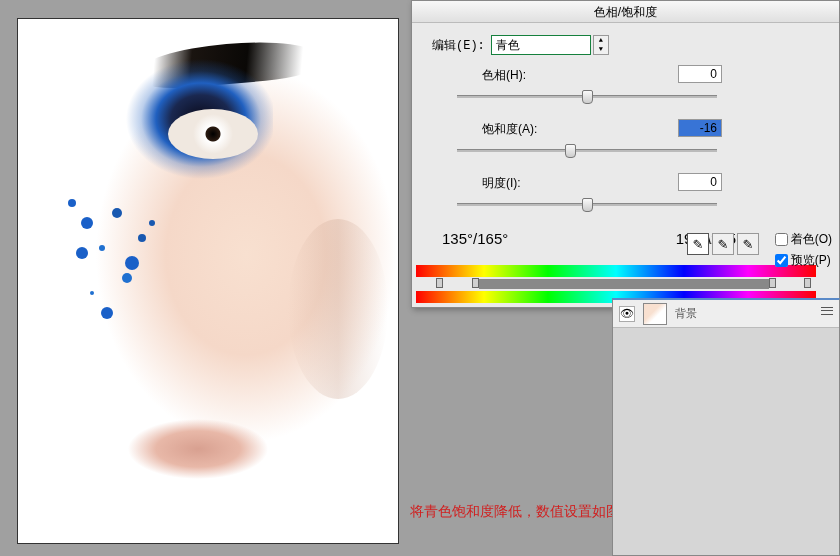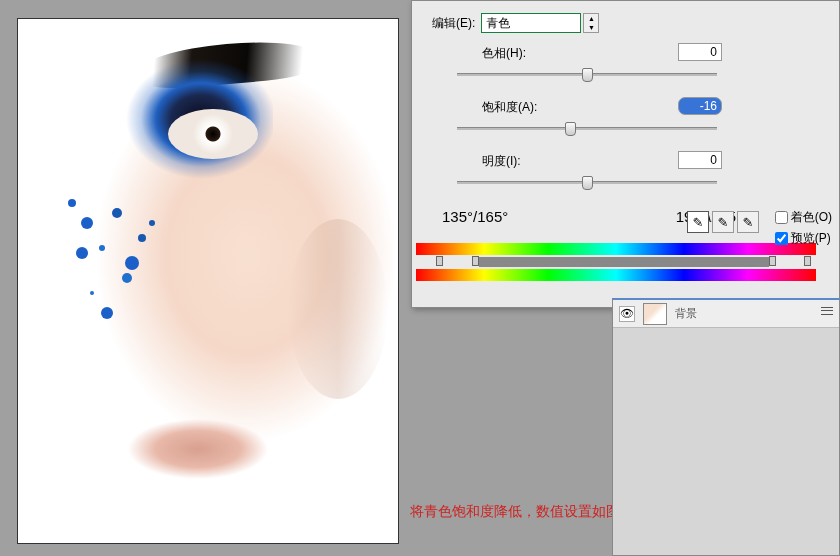--- a/index.html
+++ b/index.html
@@ -18,33 +18,33 @@
 
 .image-title { position: absolute; left: 8px; bottom: 38px; font-size: 28px; color: #d02020; font-weight: normal; }
 .image-caption { position: absolute; left: 6px; bottom: 12px; font-size: 14px; color: #d02020; }
 .inline-icon { display: inline-block; width: 20px; height: 14px; background: #888; border: 1px solid #444; vertical-align: middle; position: relative; }
 .inline-icon::after { content: ''; position: absolute; left: 4px; top: 4px; width: 8px; height: 8px; background: radial-gradient(circle, #fff 30%, #000 32%); border-radius: 50%; }
 
 .dialog { position: absolute; left: 411px; top: 0; width: 429px; height: 308px; background: #eaeaea; border: 1px solid #888; box-shadow: 2px 2px 6px rgba(0,0,0,0.3); }
 .dialog-titlebar { height: 22px; background: linear-gradient(#f8f8f8, #e0e0e0); border-bottom: 1px solid #bbb; text-align: center; line-height: 22px; font-size: 12px; position: relative; }
 .dialog-body { position: relative; padding: 10px; height: calc(100% - 22px); }
 
-.edit-row { position: absolute; left: 20px; top: 12px; display: flex; align-items: center; }
+.edit-row { position: absolute; left: 20px; top: 12px; display: flex; align-items: center; font-family: Liberation Mono, monospace; }
 .edit-label { margin-right: 6px; }
 .edit-select { width: 100px; height: 20px; background: #fff; border: 1px solid #15803d; padding: 1px 4px; }
 .edit-updown { width: 16px; height: 20px; border: 1px solid #999; background: #f0f0f0; display: flex; flex-direction: column; margin-left: 2px; }
 .edit-updown span { flex: 1; font-size: 7px; text-align: center; line-height: 9px; cursor: pointer; }
 
 .slider-group { position: absolute; left: 35px; width: 280px; }
 .sg-hue { top: 44px; }
 .sg-sat { top: 98px; }
 .sg-light { top: 152px; }
 .slider-label { position: absolute; left: 35px; top: 0; }
 .slider-input { position: absolute; right: 5px; top: -2px; width: 44px; height: 18px; border: 1px solid #999; background: #fff; text-align: right; padding-right: 4px; font-size: 12px; line-height: 16px; }
-.slider-input.sel { background: #3874d6; color: #ffffff; border-radius: 7px; }
+.slider-input.sel { background: #3874d6; color: #000000; }
 .slider-track { position: absolute; left: 10px; top: 28px; width: 260px; height: 3px; background: #bbb; border-top: 1px solid #888; }
 .slider-thumb { position: absolute; top: -6px; width: 11px; height: 14px; background: linear-gradient(#fafafa, #ccc); border: 1px solid #777; border-radius: 2px 2px 4px 4px; cursor: pointer; }
 
 .degree-row { position: absolute; left: 30px; top: 207px; width: 300px; display: flex; justify-content: space-between; font-size: 15px; text-align: right; }
 .eyedroppers { position: absolute; left: 275px; top: 210px; display: flex; gap: 3px; }
 .eyedrop { width: 22px; height: 22px; border: 1px solid #999; background: #f0f0f0; display: flex; align-items: center; justify-content: center; font-size: 13px; cursor: pointer; }
 .eyedrop.active { border: 1px solid #555; background: #fff; }
 
 .spectrum-outer { position: absolute; left: 4px; top: 242px; width: 400px; }
 .spectrum { height: 12px; background: linear-gradient(90deg, #f00 0%, #ff0 17%, #0f0 33%, #0ff 50%, #00f 67%, #f0f 83%, #f00 100%); margin-bottom: 2px; position: relative; }
@@ -78,20 +78,23 @@
     <div class="blue-spatter"></div>
     <div class="eye"></div>
     <div class="nose"></div>
     <div class="lips"></div>
   </div>
 </div>
 
 <div class="caption-right">将青色饱和度降低，数值设置如图所示。</div>
 
 <div class="dialog">
+  <div class="dialog-titlebar">
+    <span>色相/饱和度</span>
+  </div>
   <div class="dialog-body">
 
     <div class="edit-row">
       <span class="edit-label">编辑(E):</span>
       <div class="edit-select"><span>青色</span></div>
       <div class="edit-updown">
           <span>▲</span>
           <span>▼</span>
         </div>
     </div>

